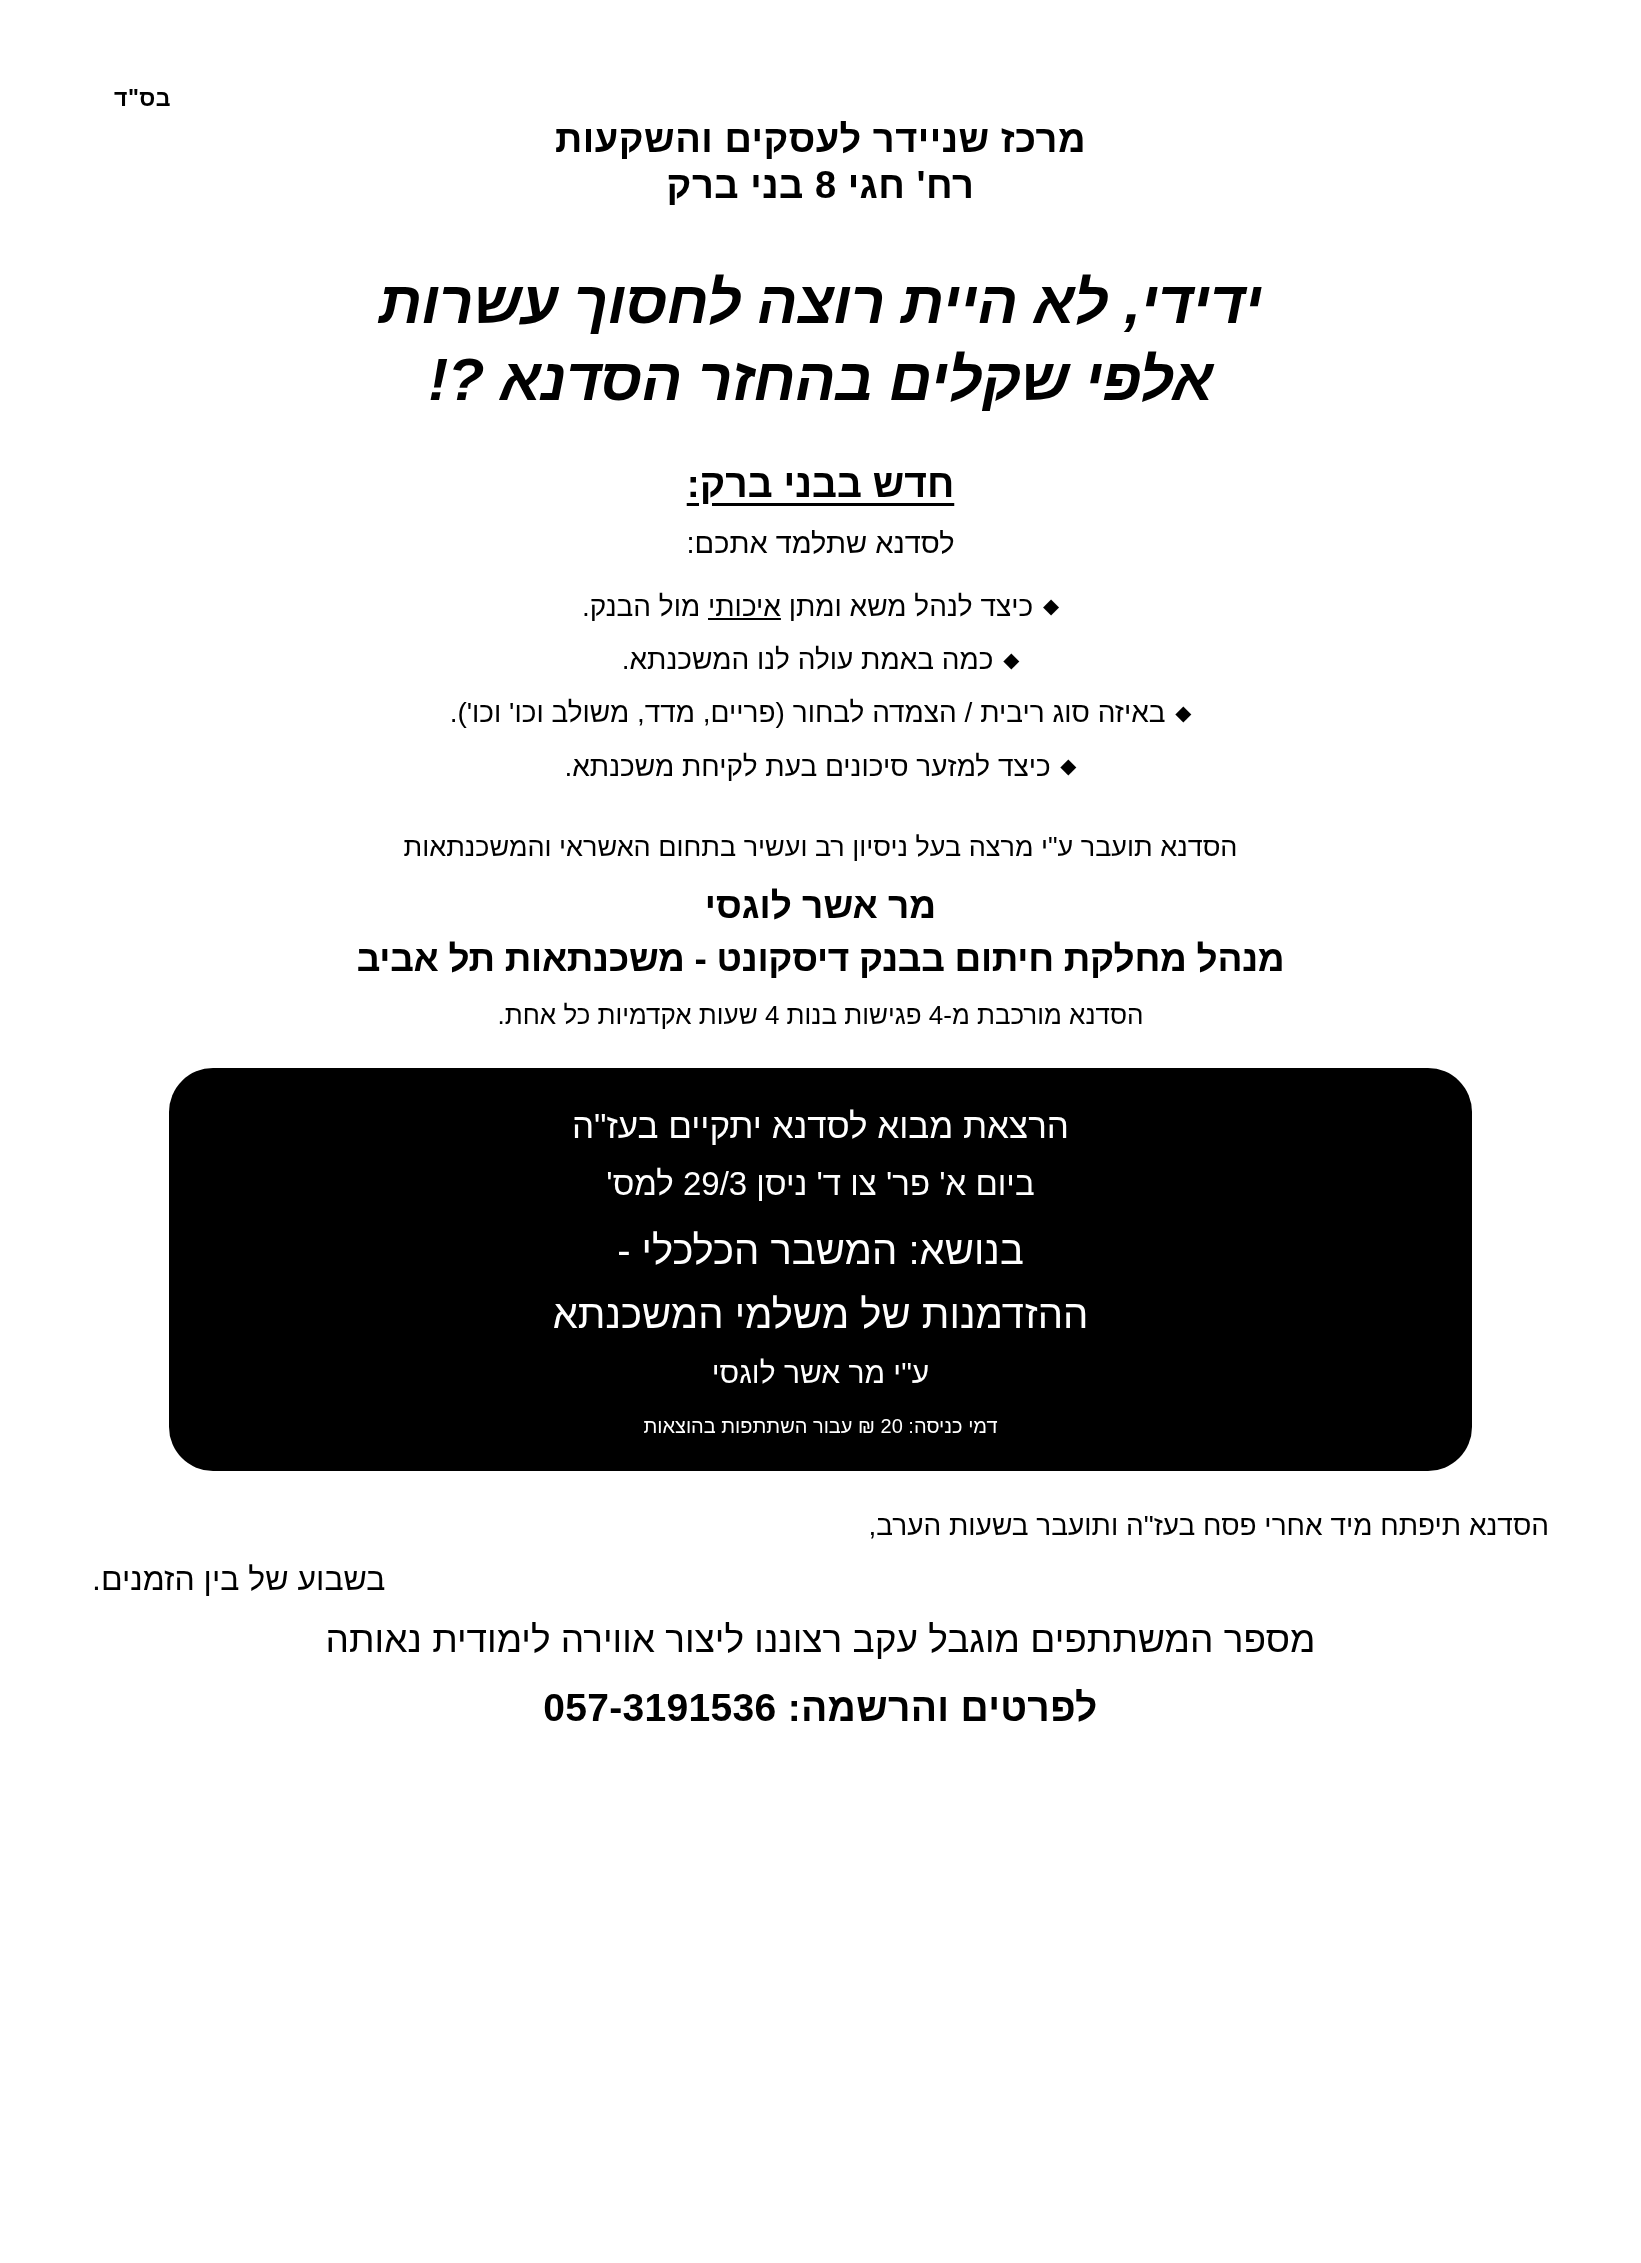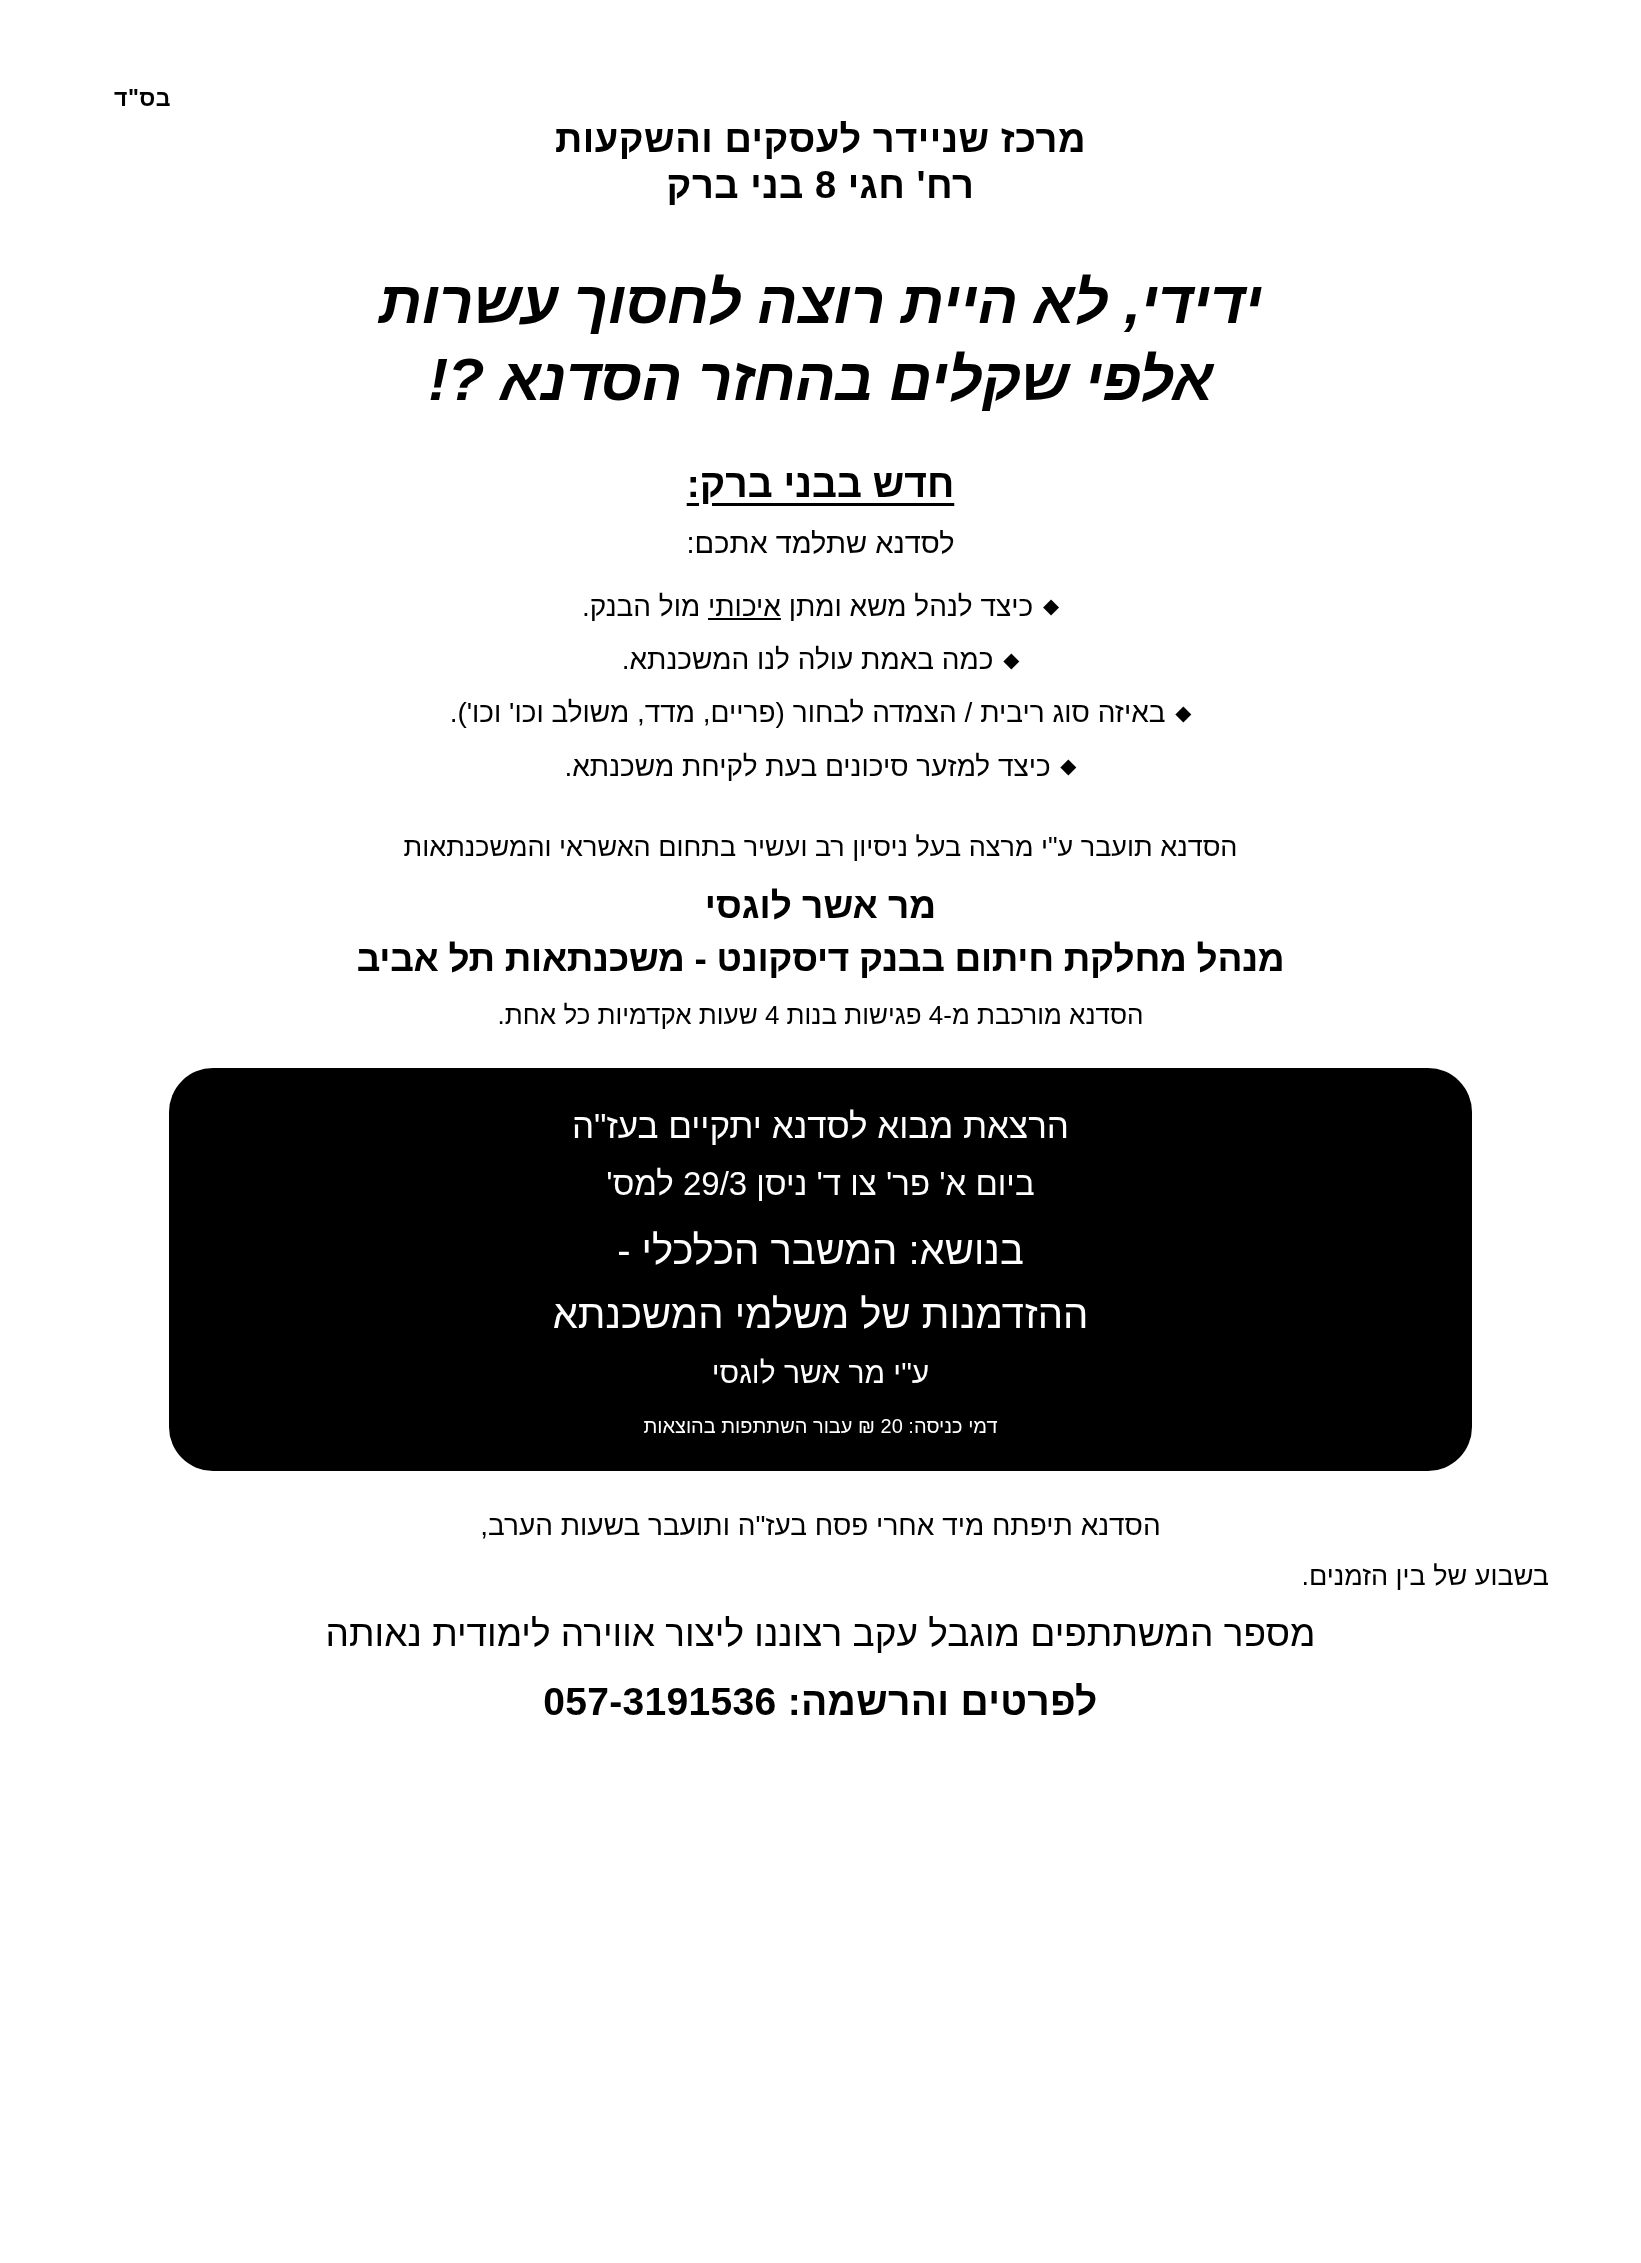--- a/index.html
+++ b/index.html
@@ -161,28 +161,27 @@
   }
   .bb-l6 {
     font-size: 30px;
     margin-top: 15.4px;
   }
   .bb-price {
     font-size: 20px;
     margin-top: 25px;
   }
   .footer-note {
-    text-align: center;
     font-size: 28px;
     margin-top: 33px;
     line-height: 1.55;
   }
   .footer-note2 {
-    text-align: right;
-    font-size: 27px;
+    text-align: left;
+    font-size: 32px;
     margin-top: 13.5px;
   }
   .footer-note3 {
     text-align: center;
     font-size: 37px;
     margin-top: 21px;
   }
   .contact {
     text-align: center;
     font-size: 39px;

